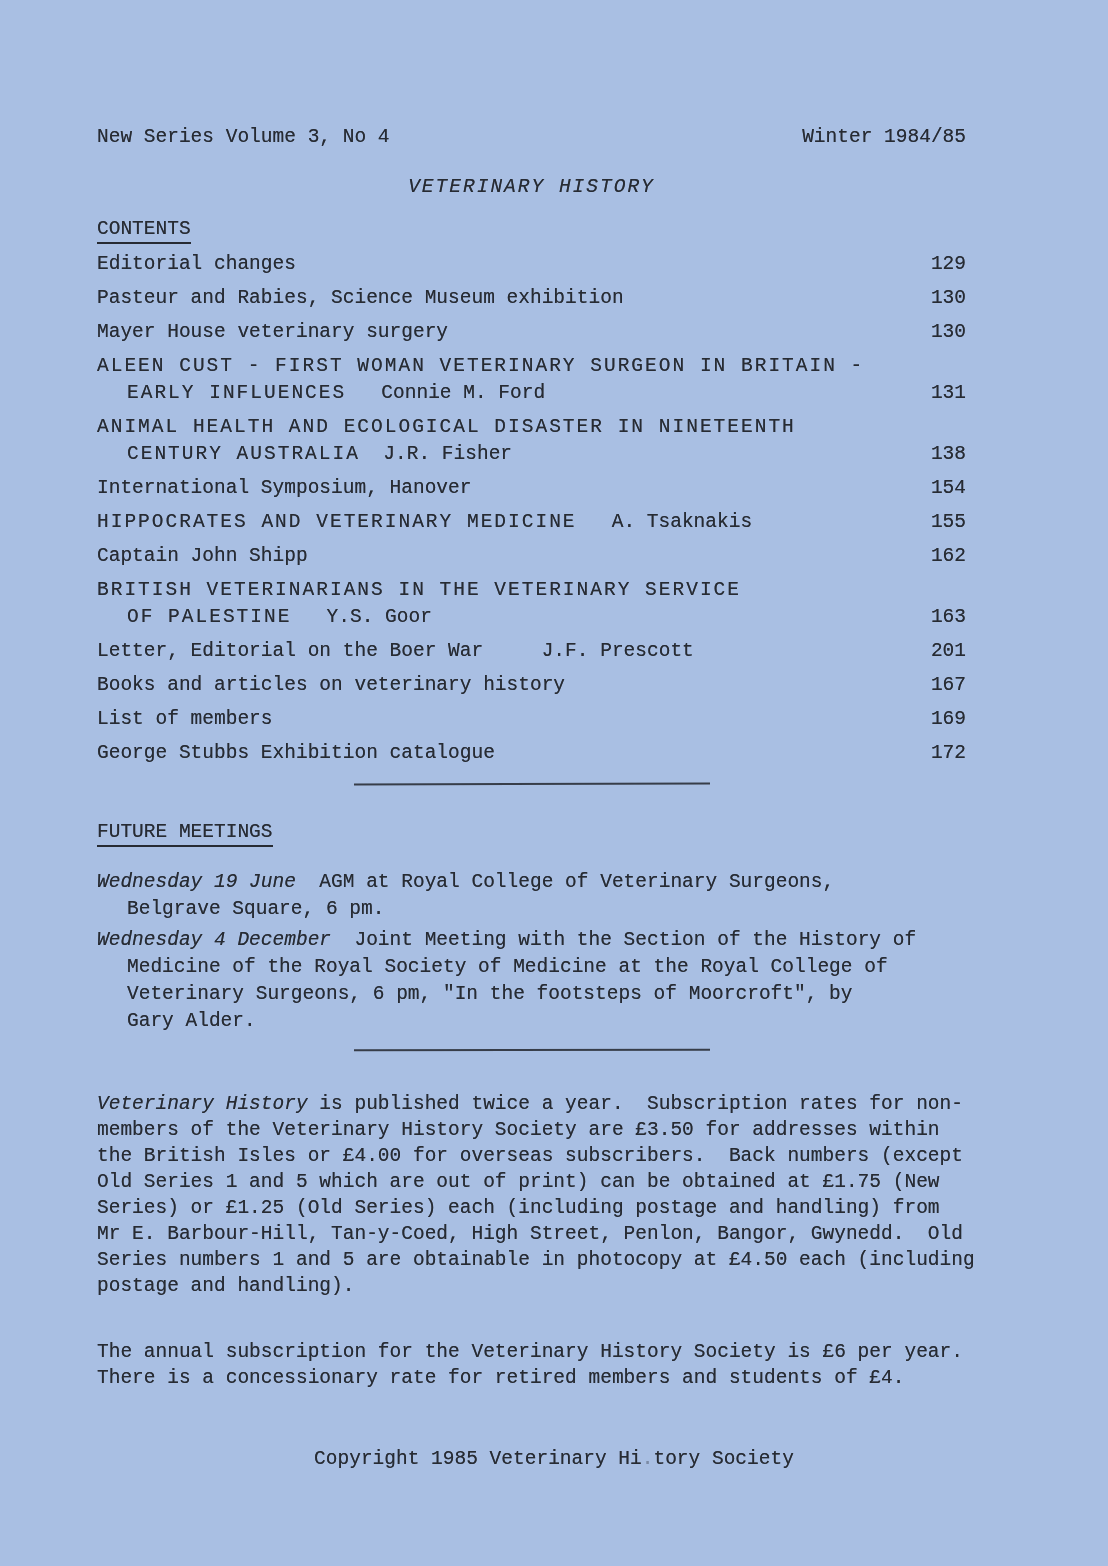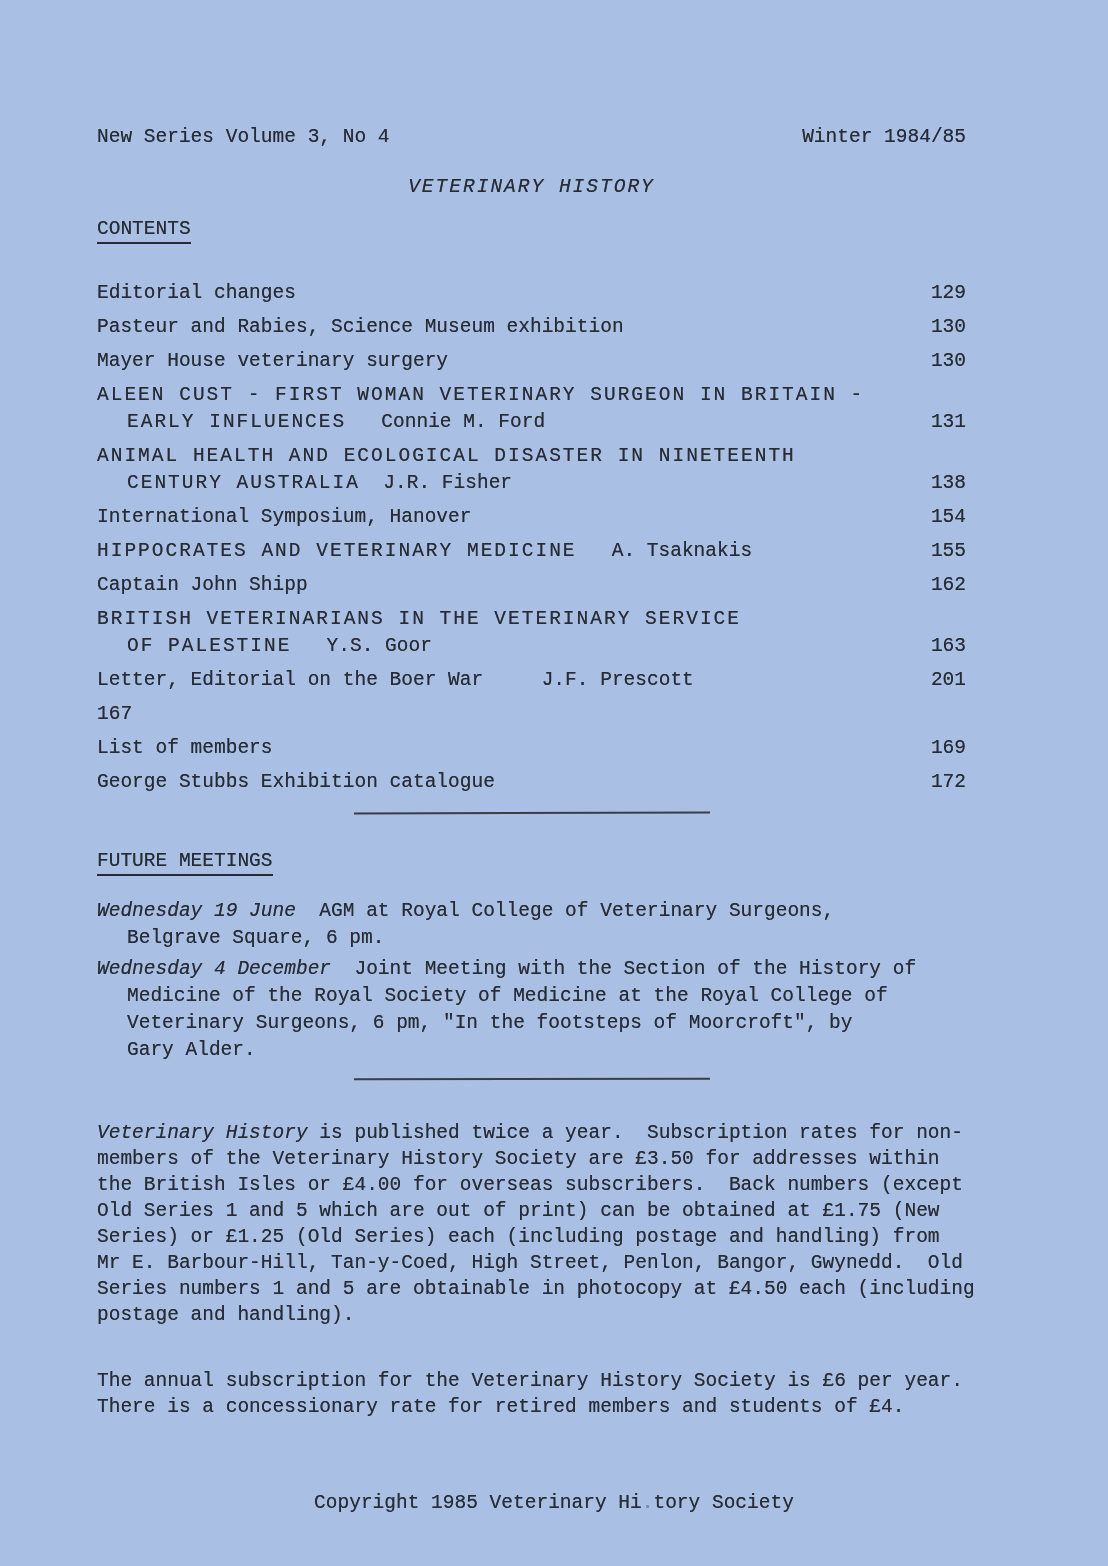--- a/index.html
+++ b/index.html
@@ -19,21 +19,21 @@
   .hdr { display:flex; justify-content:space-between; white-space:pre; }
   .journal-title {
     text-align:center; margin-top:28px;
     font-style:italic; letter-spacing:2.2px; white-space:pre;
   }
   .sec-head { margin-top:20px; }
   .sec-head span {
     display:inline-block; border-bottom:2px solid currentColor;
     padding-bottom:2px; white-space:pre;
   }
-  .toc { margin-top:36px; }
+  .toc { margin-top:7px; }
   .toc-row {
     display:flex; justify-content:space-between; align-items:flex-end;
     margin-bottom:7px;
   }
   .toc-line { white-space:pre; line-height:27px; }
   .toc-line.cont { padding-left:30px; }
   .page-num { line-height:27px; white-space:pre; }
   .caps { letter-spacing:2px; }
   .ital { font-style:italic; }
   .faded { opacity:0.35; }
@@ -44,21 +44,21 @@
   .divider.d1 { transform:rotate(-0.18deg); margin-top:16px; }
   .divider.d2 { transform:rotate(-0.12deg); margin-top:14px; }
   .fm-head { margin-top:36px; }
   .meetings { margin-top:22px; }
   .m-line { white-space:pre; line-height:27px; }
   .m-line.cont { padding-left:30px; }
   .m-line.gap { margin-top:4px; }
   .para { margin-top:40px; }
   .p-line { white-space:pre; line-height:26px; }
   .footer {
-    position:absolute; left:0; right:0; top:1492px;
+    position:absolute; left:0; right:0; top:1448px;
     text-align:center; white-space:pre;
   }
 </style>
 </head>
 <body>
 
 <div class="page" style="--paper: #a9bfe3; --ink: #272b33;">
   <div class="content">
 
     <div class="hdr">
@@ -130,20 +130,23 @@
           </div>
           <div class="page-num">163</div>
         </div>
         <div class="toc-row">
           <div class="toc-left">
             <div class="toc-line"><span>Letter, Editorial on the Boer War     J.F. Prescott</span></div>
           </div>
           <div class="page-num">201</div>
         </div>
         <div class="toc-row">
+          <div class="toc-left">
+            <div class="toc-line"><span>Books and articles on veterinary history</span></div>
+          </div>
           <div class="page-num">167</div>
         </div>
         <div class="toc-row">
           <div class="toc-left">
             <div class="toc-line"><span>List of members</span></div>
           </div>
           <div class="page-num">169</div>
         </div>
         <div class="toc-row">
           <div class="toc-left">

